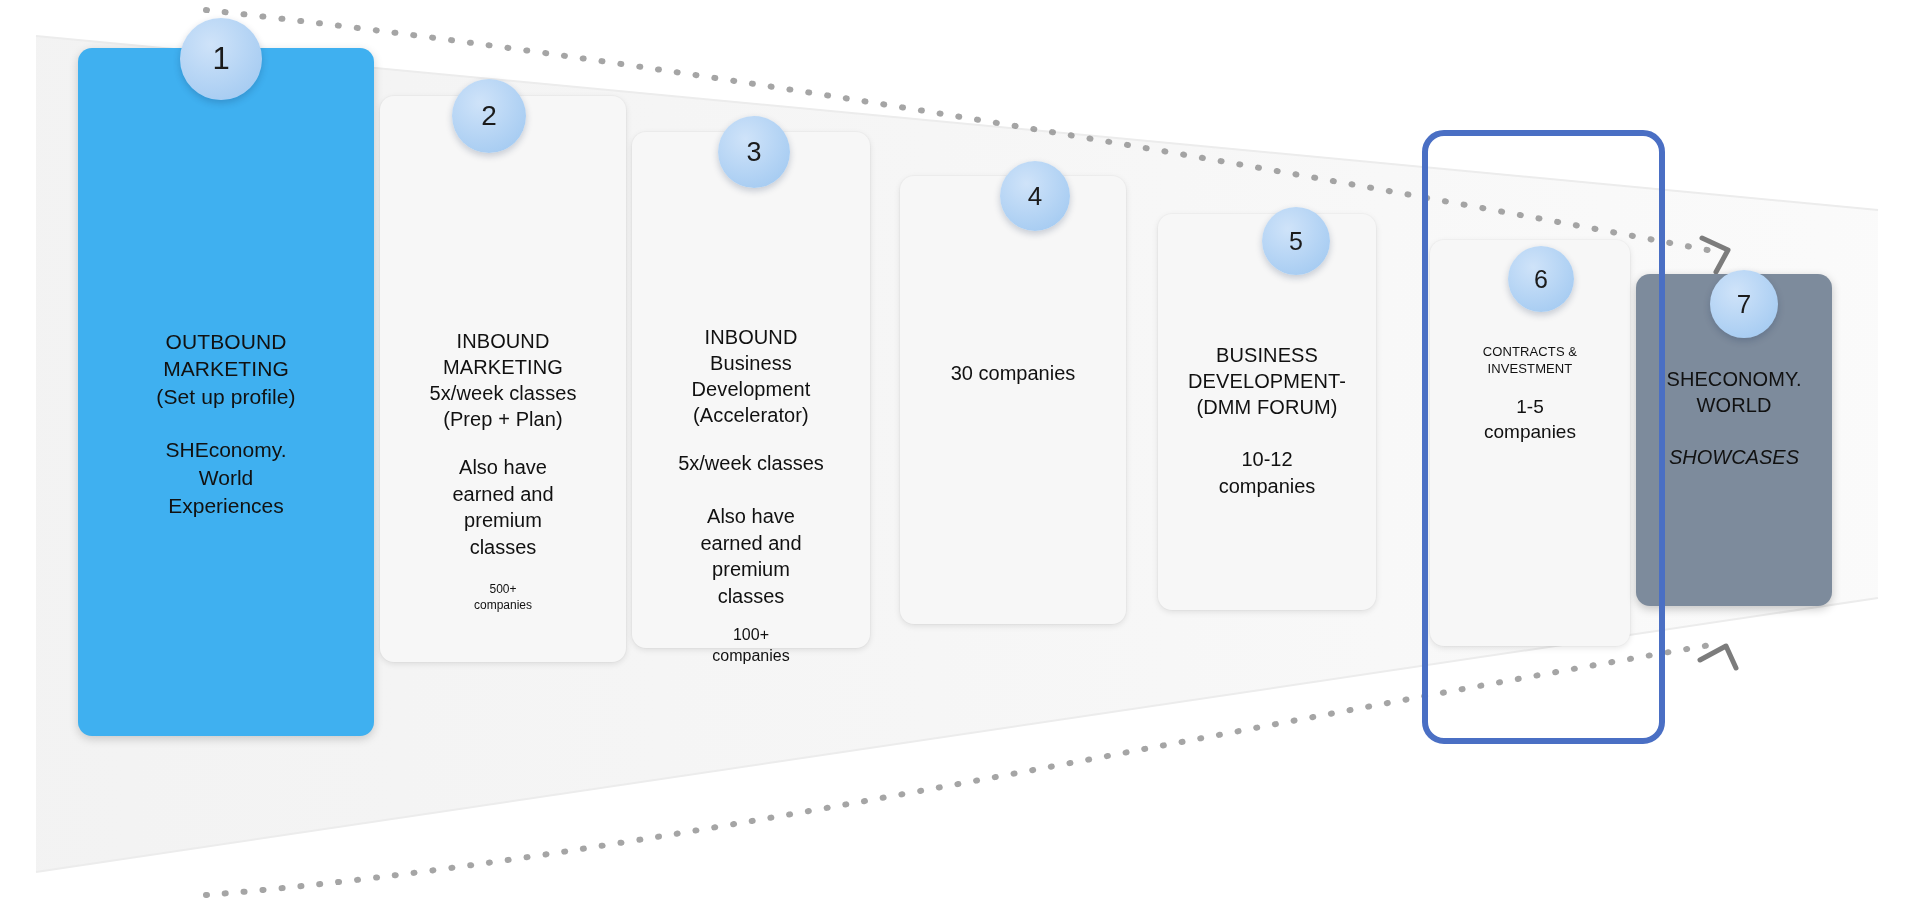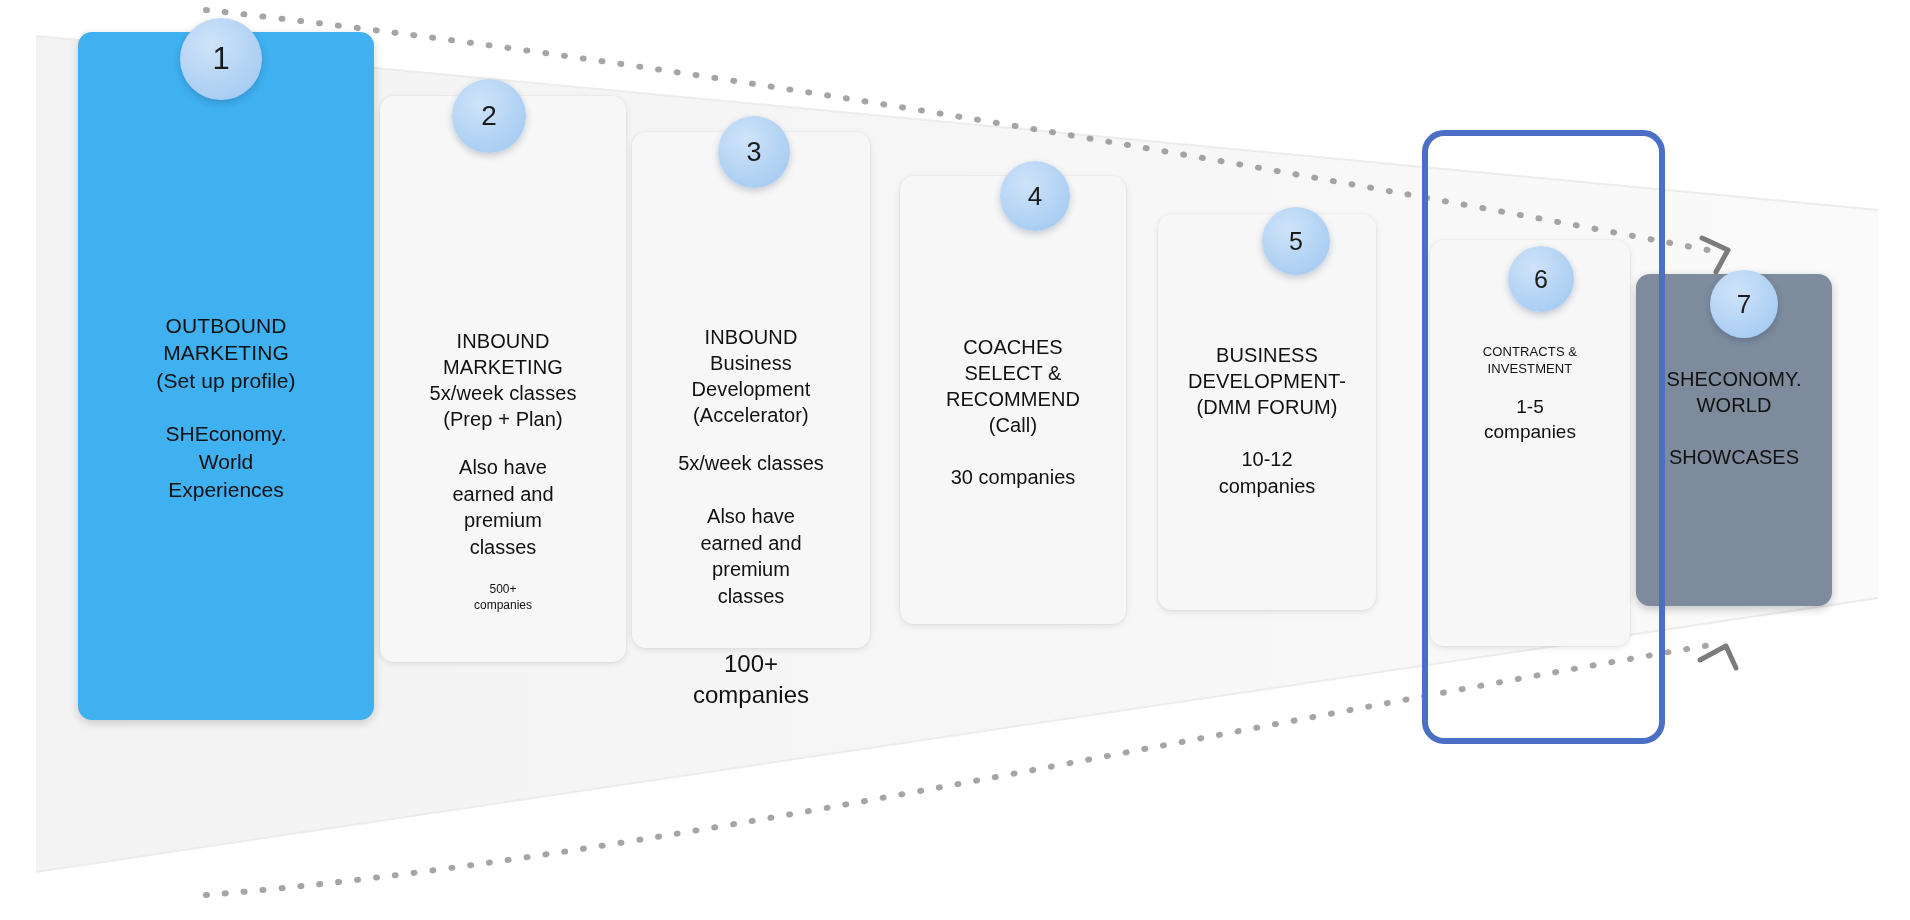--- a/index.html
+++ b/index.html
@@ -107,21 +107,21 @@
     <g stroke="#8C8C8C" stroke-width="6" stroke-linecap="round" stroke-dasharray="1 18" fill="none" opacity="0.78">
       <path d="M 206,10 C 640,58 1180,150 1718,252"></path>
       <path d="M 206,895 C 640,860 1180,735 1716,644"></path>
     </g>
     <g fill="none" stroke="#6E6E6E" stroke-width="5" stroke-linecap="round" stroke-linejoin="round" opacity="0.9">
       <path d="M 1702,238 L 1728,250 L 1716,272"></path>
       <path d="M 1700,660 L 1726,646 L 1736,668"></path>
     </g>
   </svg>
 
-  <div class="card blue" style="left:78px;top:32px;width:296px;height:688px;text-align:center;">
+  <div class="card blue" style="left:78px;top:48px;width:296px;height:688px;text-align:center;">
     <div class="card-body" style="padding-top:280px;">
       <div class="ttl" style="font-size:21px;">OUTBOUND
 MARKETING
 (Set up profile)</div>
       <div class="sub" style="font-size:21px;margin-top:26px;">SHEconomy.
 World
 Experiences</div>
     </div>
   </div>
   <div class="badge" style="left:180px;top:18px;width:82px;height:82px;font-size:31px;">
@@ -151,34 +151,30 @@
       <div class="ttl" style="font-size:20px;">INBOUND
 Business
 Development
 (Accelerator)</div>
       <div class="sub" style="font-size:20px;margin-top:22px;">5x/week classes
 
 Also have
 earned and
 premium
 classes</div>
-      <div class="cnt" style="font-size:24px;margin-top:38px;">100+
+      <div class="cnt" style="font-size:16px;margin-top:14px;">100+
 companies</div>
     </div>
   </div>
   <div class="badge" style="left:718px;top:116px;width:72px;height:72px;font-size:27px;">
     <span>3</span>
   </div>
 
   <div class="card" style="left:900px;top:176px;width:226px;height:448px;">
     <div class="card-body" style="padding-top:158px;">
-      <div class="ttl" style="font-size:20px;">COACHES
-SELECT &amp;
-RECOMMEND
-(Call)</div>
       <div class="cnt" style="font-size:20px;margin-top:26px;">30 companies</div>
     </div>
   </div>
   <div class="badge" style="left:1000px;top:161px;width:70px;height:70px;font-size:26px;">
     <span>4</span>
   </div>
 
   <div class="card" style="left:1158px;top:214px;width:218px;height:396px;">
     <div class="card-body" style="padding-top:128px;">
       <div class="ttl" style="font-size:20px;">BUSINESS
@@ -202,20 +198,20 @@
   </div>
   <div class="badge" style="left:1508px;top:246px;width:66px;height:66px;font-size:25px;">
     <span>6</span>
   </div>
   <div class="highlight" style="left:1422px;top:130px;width:243px;height:614px;"></div>
 
   <div class="card slate" style="left:1636px;top:274px;width:196px;height:332px;">
     <div class="card-body" style="padding-top:92px;">
       <div class="ttl" style="font-size:20px;">SHECONOMY.
 WORLD</div>
-      <div class="cnt" style="font-size:20px;margin-top:26px;">SHOWCASES</div>
+      <div class="cnt" style="font-size:20px;margin-top:26px;font-style:italic;">SHOWCASES</div>
     </div>
   </div>
   <div class="badge" style="left:1710px;top:270px;width:68px;height:68px;font-size:26px;">
     <span>7</span>
   </div>
 
 </div>
 
 </body></html>

